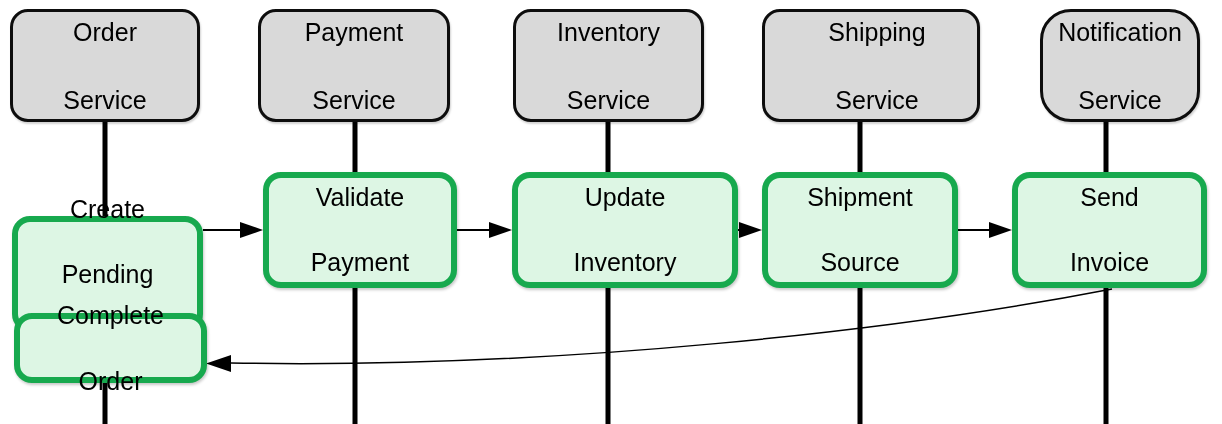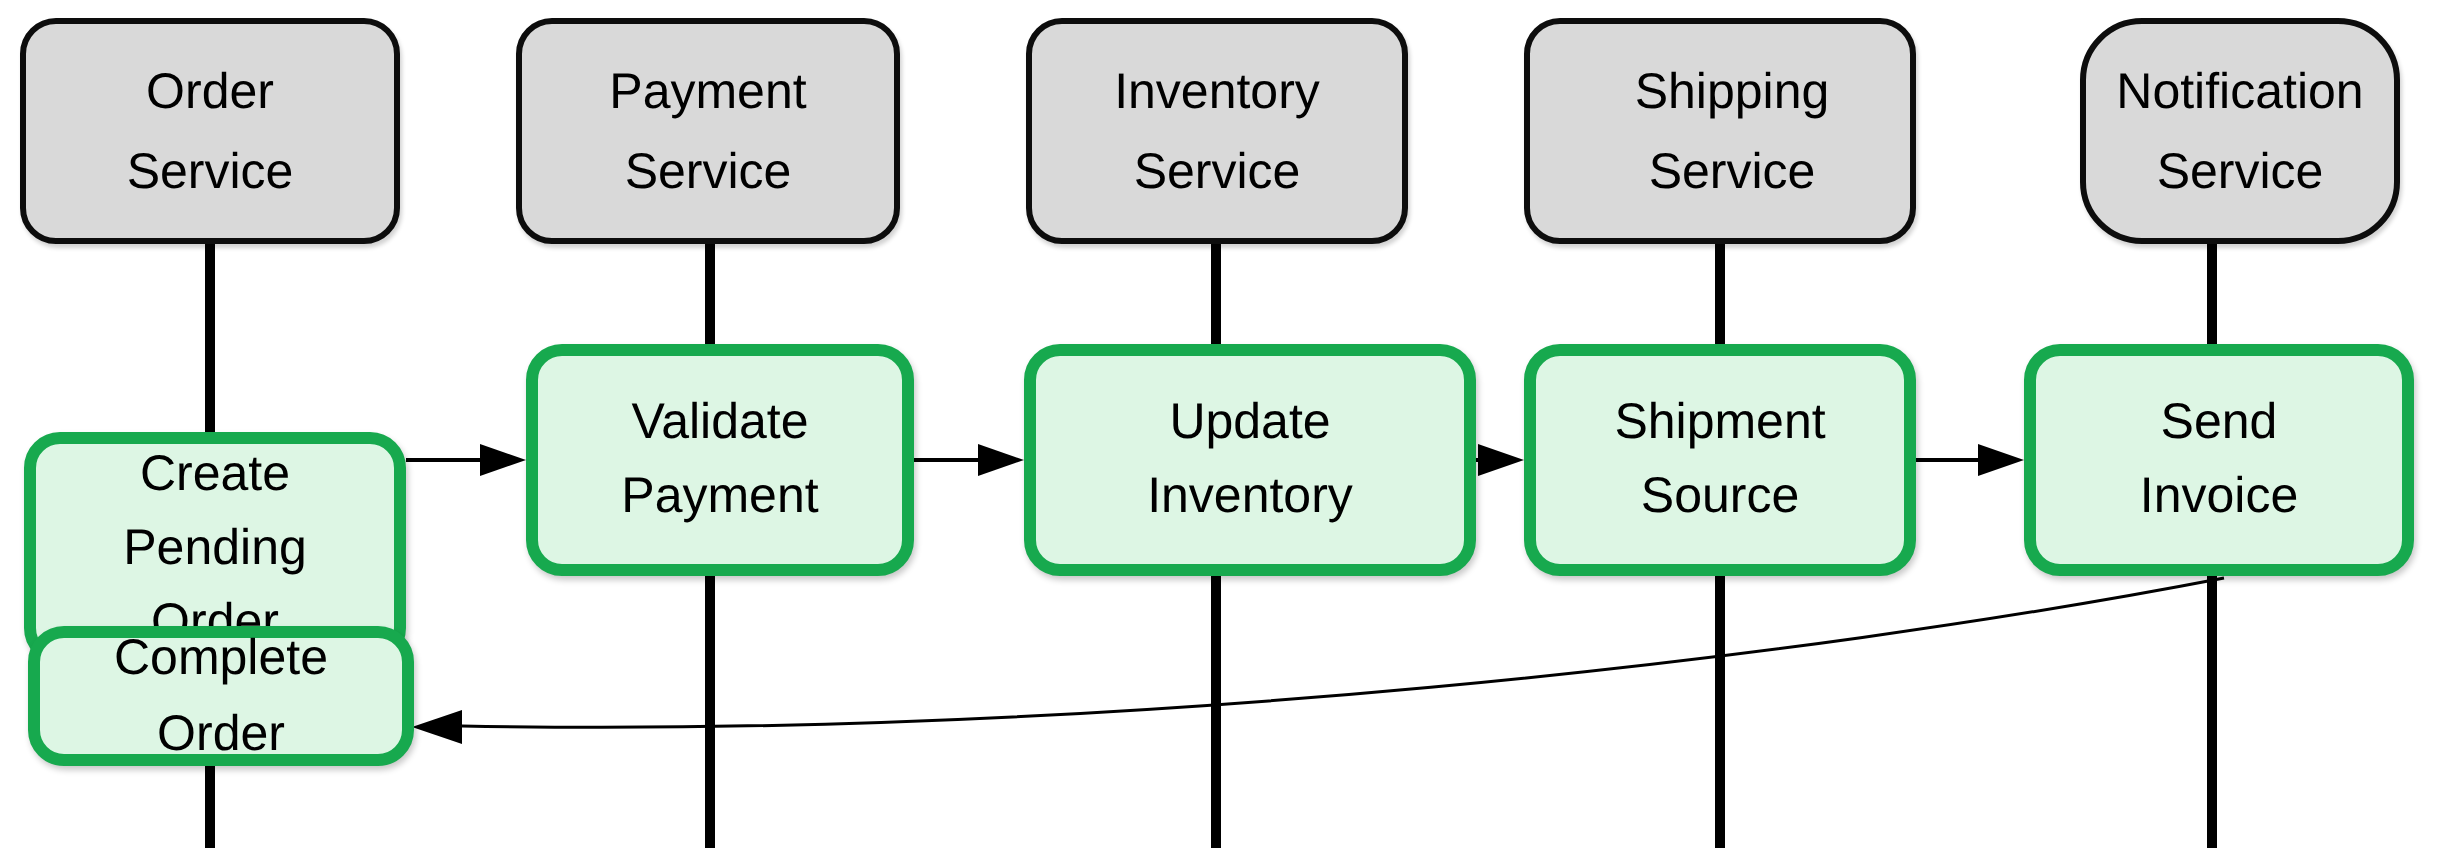--- a/index.html
+++ b/index.html
@@ -44,20 +44,21 @@
     position: absolute;
     box-sizing: border-box;
     display: flex;
     flex-direction: column;
     justify-content: center;
     align-items: center;
     text-align: center;
     font-size: 25px;
     color: #000000;
     border-radius: 18px;
+    gap: 28px;
   }
   .service-box {
     background: var(--service-fill, #d9d9d9);
     border: 3px solid var(--service-border, #000000);
     line-height: 40px;
     box-shadow: 1px 2px 2px rgba(0,0,0,0.18);
   }
   .step-box {
     background: var(--step-fill, #def7e4);
     border: 6px solid var(--step-border, #17a94e);
@@ -100,21 +101,21 @@
     <span class="ln">Service</span>
   </div>
   <div class="box service-box" style="left:258px;  top:9px; width:192px; height:113px;">
     <span class="ln">Payment</span>
     <span class="ln">Service</span>
   </div>
   <div class="box service-box" style="left:513px;  top:9px; width:191px; height:113px;">
     <span class="ln">Inventory</span>
     <span class="ln">Service</span>
   </div>
-  <div class="box service-box" style="left:762px;  top:9px; width:196px; height:113px;padding-left:12px;">
+  <div class="box service-box" style="left:762px;  top:9px; width:218px; height:113px;padding-left:12px;">
     <span class="ln">Shipping</span>
     <span class="ln">Service</span>
   </div>
   <div class="box service-box" style="left:1040px; top:9px; width:160px; height:113px;border-radius:31px;">
     <span class="ln">Notification</span>
     <span class="ln">Service</span>
   </div>
 
   <div class="box step-box" style="left:12px;   top:172px; width:191px; height:116px;margin-top:44px;">
     <span class="ln">Create</span>

